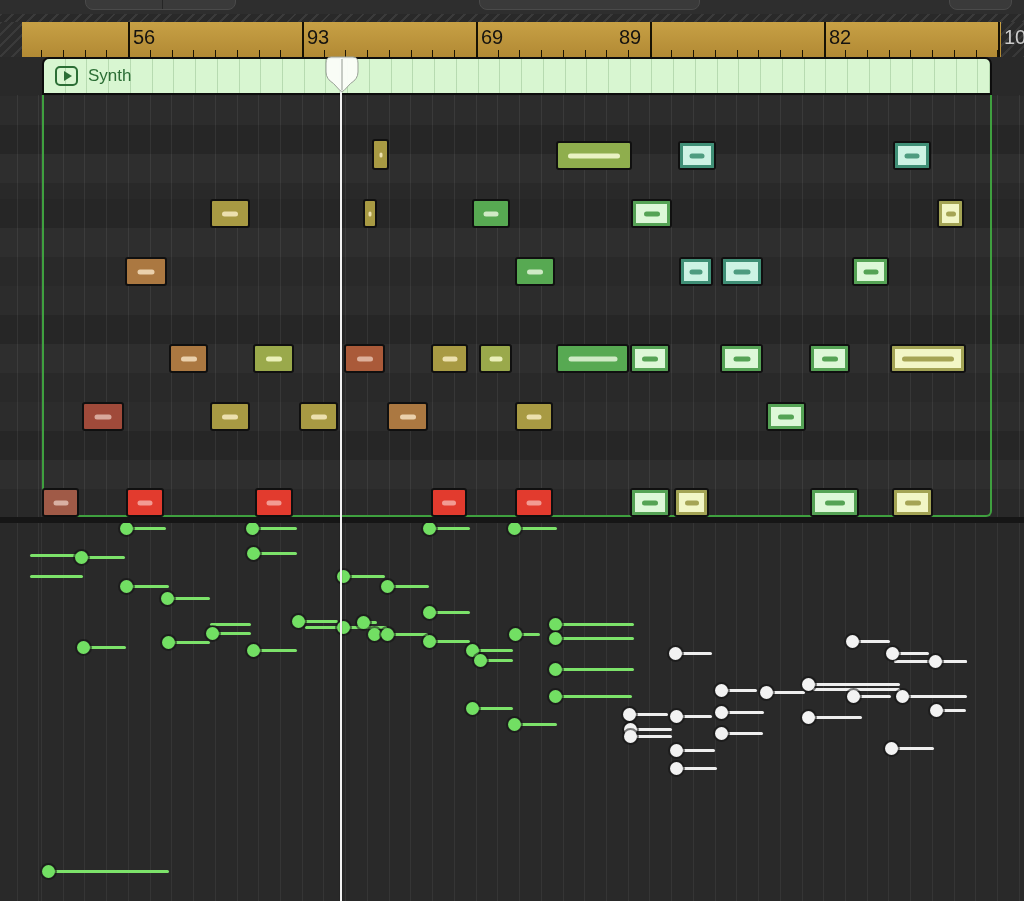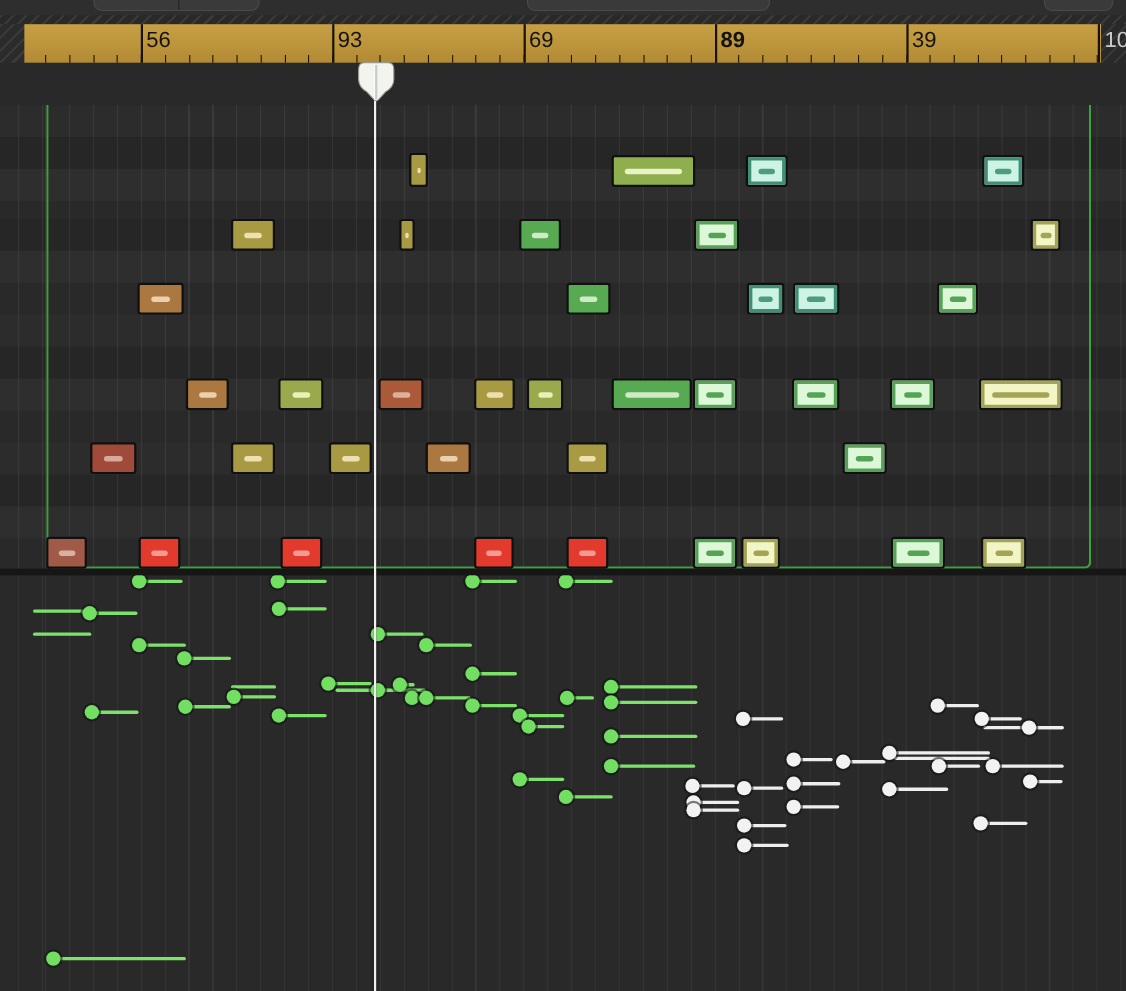--- a/index.html
+++ b/index.html
@@ -138,22 +138,22 @@
       <div class="tick-minor" style="left: 997.3px;"></div>
       <div class="tick-major" style="left: 128px;"></div>
       <div class="tick-major" style="left: 302px;"></div>
       <div class="tick-major" style="left: 476px;"></div>
       <div class="tick-major" style="left: 650px;"></div>
       <div class="tick-major" style="left: 824px;"></div>
       <div class="tick-major" style="left: 998px;"></div>
       <span class="ruler-num" style="left: 133px;">56</span>
       <span class="ruler-num" style="left: 307px;">93</span>
       <span class="ruler-num" style="left: 481px;">69</span>
-      <span class="ruler-num" style="left: 655px; font-weight: bold;">89</span>
-      <span class="ruler-num" style="left: 829px;">39</span>
+      <span class="ruler-num" style="left: 619px;">89</span>
+      <span class="ruler-num" style="left: 829px;">82</span>
     </div>
 
   <div class="upper-pane" id="upperPane">
     <div class="region-body"></div>
   <div class="midi-note" style="left: 372px; top: 44px; width: 17px; height: 31px; background: rgb(168, 154, 67);">
         <div class="vline" style="width: 3px; background: rgb(236, 224, 174);"></div>
       </div>
       <div class="midi-note" style="left: 556px; top: 46px; width: 76px; height: 29px; background: rgb(143, 174, 77);">
         <div class="vline" style="width: 52px; background: rgb(233, 242, 194);"></div>
       </div>
@@ -263,20 +263,26 @@
         <div class="vline" style="width: 14px; background: rgb(165, 164, 84);"></div>
       </div>
       <div class="midi-note" style="left: 810px; top: 393px; width: 49px; height: 29px; background: rgb(221, 248, 216); box-shadow: rgb(85, 163, 85) 0px 0px 0px 3px inset;">
         <div class="vline" style="width: 20px; background: rgb(85, 163, 85);"></div>
       </div>
       <div class="midi-note" style="left: 892px; top: 393px; width: 41px; height: 29px; background: rgb(242, 246, 198); box-shadow: rgb(163, 163, 84) 0px 0px 0px 3px inset;">
         <div class="vline" style="width: 16px; background: rgb(165, 164, 84);"></div>
       </div>
     </div>
 
+  <div class="region-strip">
+    <span class="playbtn">
+        <span class="tri"></span>
+      </span>
+    <span class="region-label">Synth</span>
+  </div>
 
   <div class="separator"></div>
 
   <div class="lower-pane" id="lowerPane">
       <div class="ev-line" style="left: 126px; top: 4px; width: 40px; background: rgb(124, 226, 106);"></div>
       <div class="ev-head" style="left: 119.5px; top: -1.5px; background: rgb(114, 223, 99);"></div>
       <div class="ev-line" style="left: 252px; top: 4px; width: 45px; background: rgb(124, 226, 106);"></div>
       <div class="ev-head" style="left: 245.5px; top: -1.5px; background: rgb(114, 223, 99);"></div>
       <div class="ev-line" style="left: 429px; top: 4px; width: 41px; background: rgb(124, 226, 106);"></div>
       <div class="ev-head" style="left: 422.5px; top: -1.5px; background: rgb(114, 223, 99);"></div>

